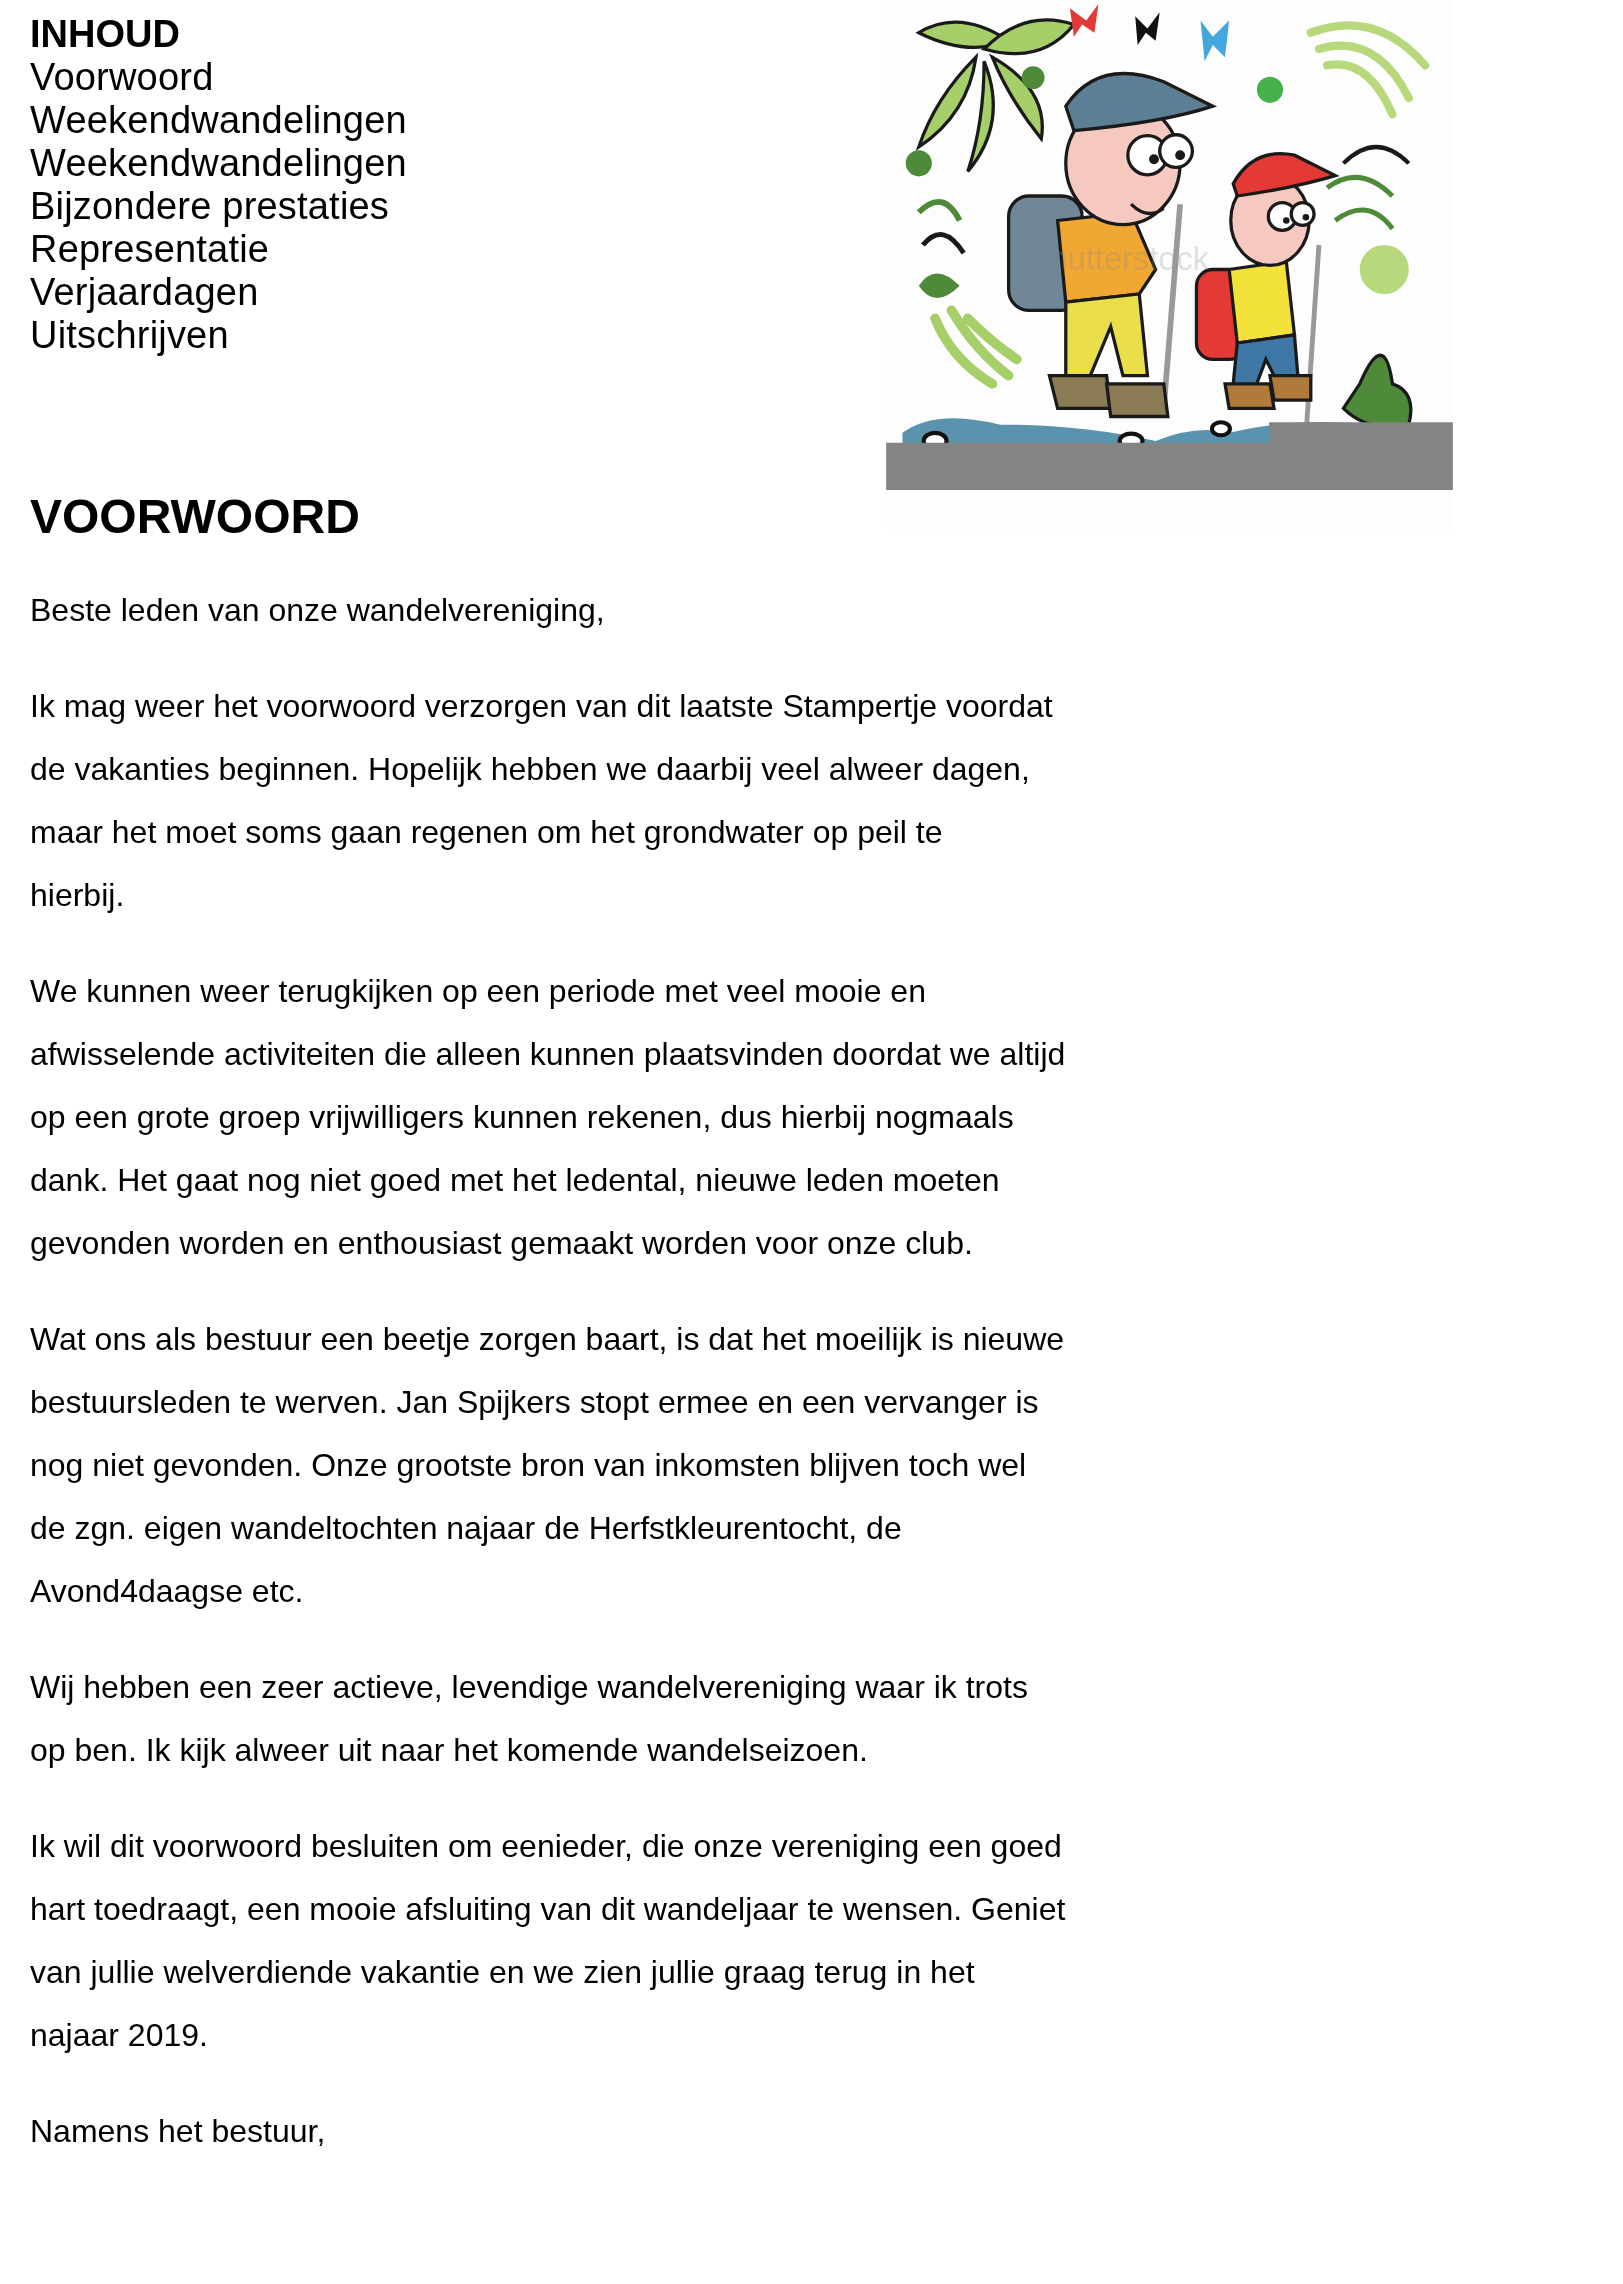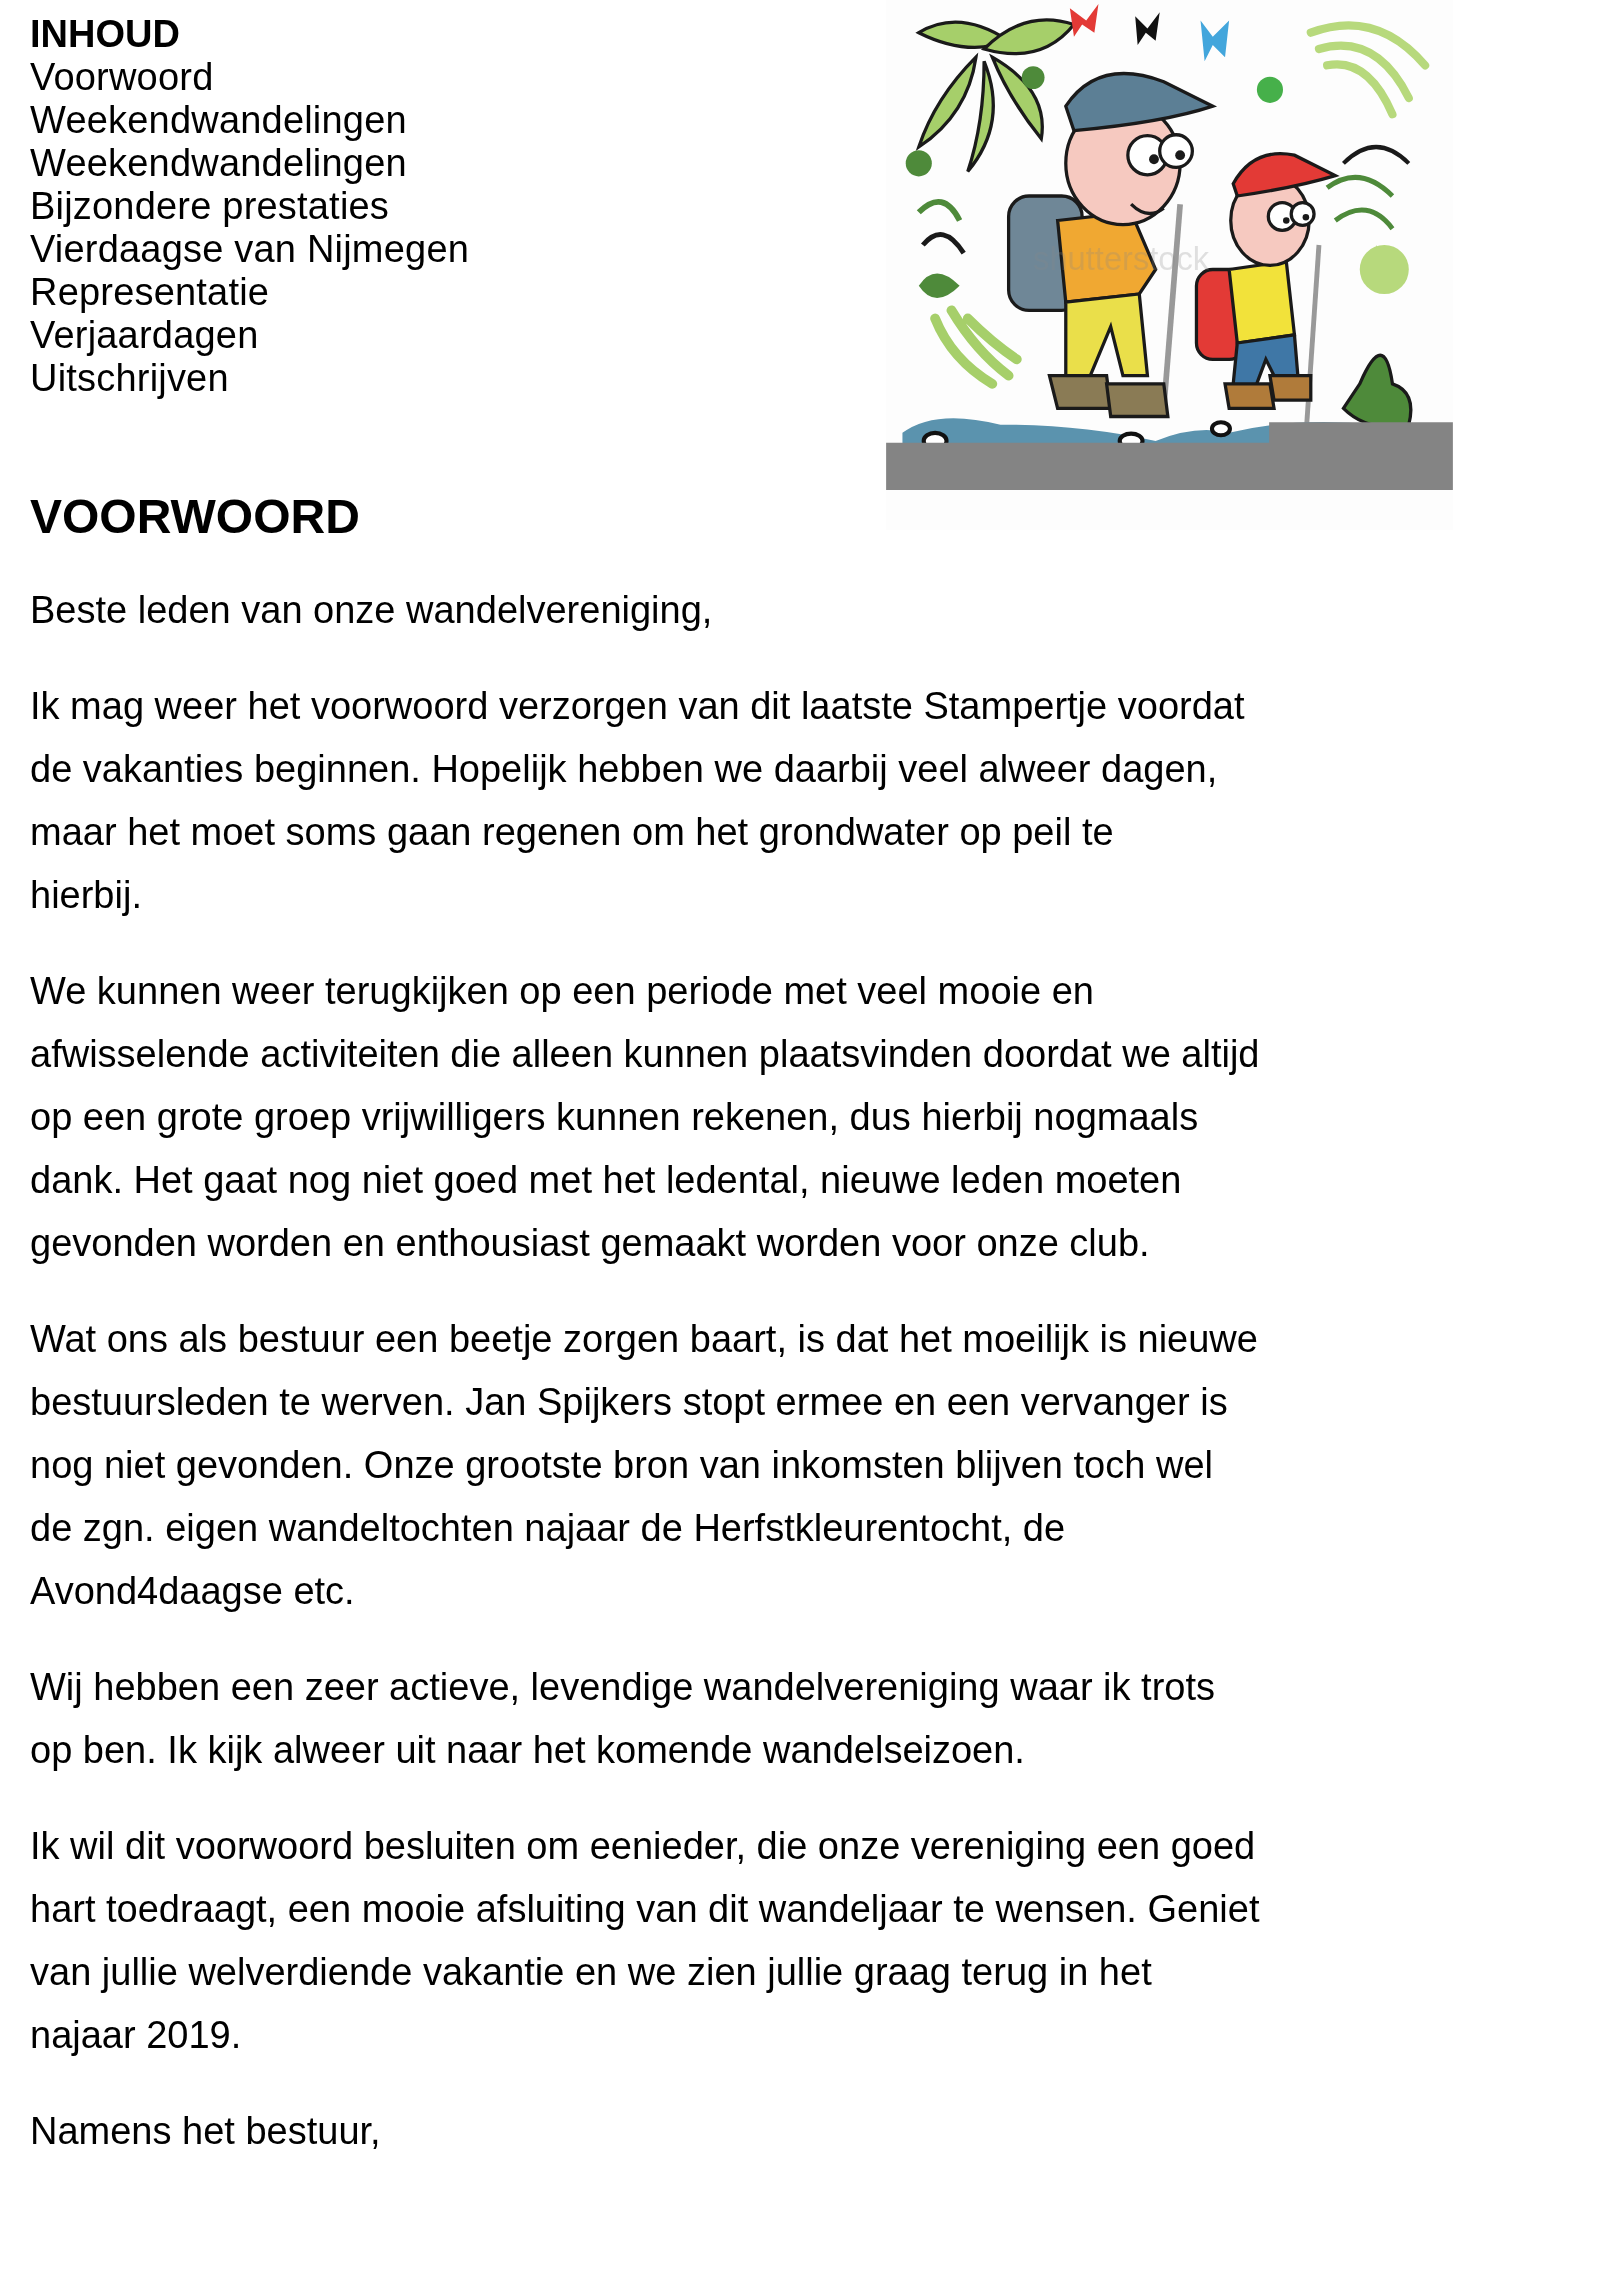--- a/index.html
+++ b/index.html
@@ -10,34 +10,33 @@
   .toc { position: absolute; left: 30px; top: 0; }
   .toc-title { font-weight: bold; font-size: 38px; line-height: 43px; margin: 0; padding-top: 13px; }
   .toc-list { list-style: none; margin: 0; padding: 0; }
   .toc-list li { font-size: 38px; line-height: 43px; margin: 0; padding: 0; letter-spacing: 0.2px; }
 
   .illustration { position: absolute; left: 886px; top: 0; width: 567px; height: 530px; background: #fdfdfd; }
   .illustration svg { display: block; width: 567px; height: 490px; }
 
   .content { position: absolute; left: 30px; top: 488px; width: 1576px; }
   .section-title { font-weight: bold; font-size: 48px; line-height: 57px; margin: 0 0 34px 0; }
-  .para { font-size: 38px; line-height: 63px; margin: 0 0 33px 0; white-space: nowrap; }
+  .para { font-size: 32px; line-height: 63px; margin: 0 0 33px 0; white-space: nowrap; }
   .para .line { display: block; }
 </style>
 </head>
 <body>
 
 <div class="toc">
   <h2 class="toc-title">INHOUD</h2>
   <ul class="toc-list">
     <li>Voorwoord</li>
     <li>Weekendwandelingen</li>
     <li>Weekendwandelingen</li>
     <li>Bijzondere prestaties</li>
-    <li>Vierdaagse van Nijmegen</li>
     <li>Representatie</li>
     <li>Verjaardagen</li>
     <li>Uitschrijven</li>
   </ul>
 </div>
 
 <div class="illustration" title="Cartoon of a father and daughter hiking with backpacks and walking sticks among plants and butterflies, stream at bottom">
   <svg viewBox="0 0 694 600" xmlns="http://www.w3.org/2000/svg">
 
     <g>

